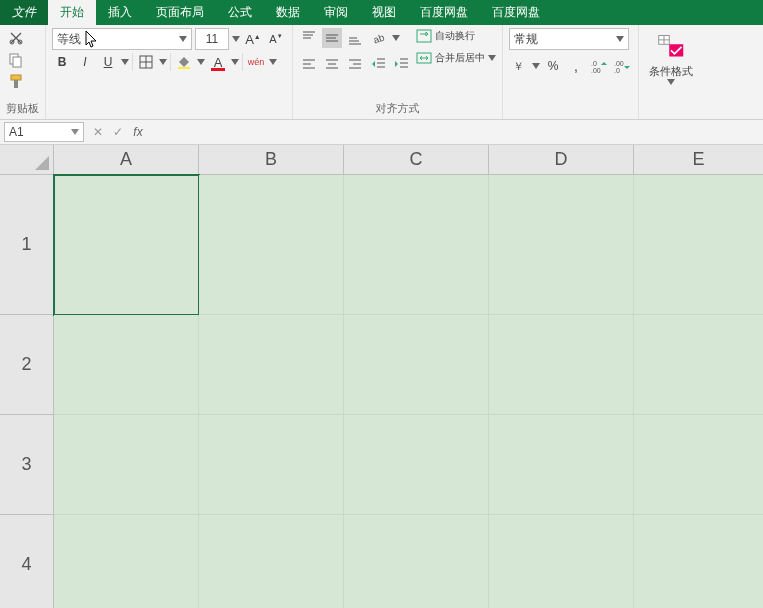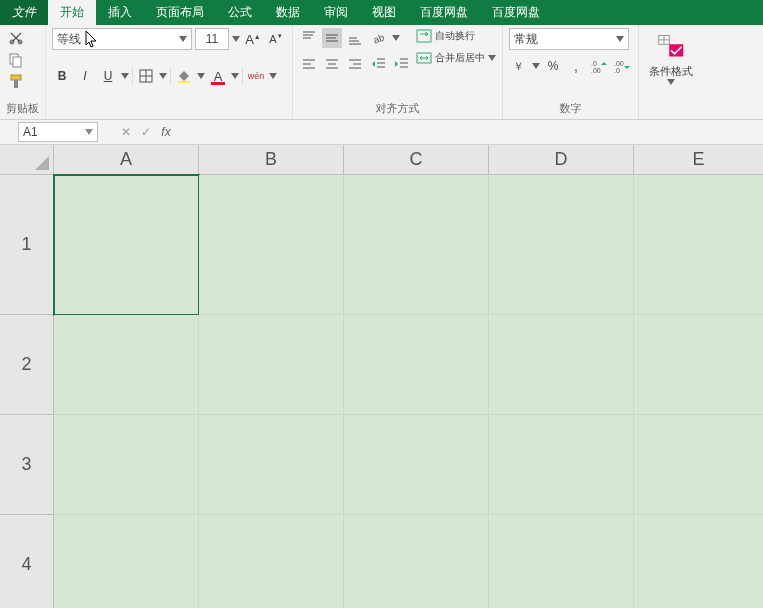--- a/index.html
+++ b/index.html
@@ -26,21 +26,21 @@
 .bigbtn { display:flex; flex-direction:column; align-items:center; justify-content:center; cursor:pointer; padding:2px 4px; }
 .bigbtn .lbl { font-size: 11px; margin-top: 2px; }
 
 .combo { height: 22px; border: 1px solid #c0c0c0; background: #fff; display:flex; align-items:center; padding: 0 4px; cursor:pointer; }
 .combo.font { width: 140px; }
 .combo.size { width: 34px; justify-content:center; }
 .combo.numfmt { width: 120px; gap: 8px; }
 
 
 .fbar { height: 25px; background: #f3f3f3; border-bottom: 1px solid #d0d0d0; display:flex; align-items:center; }
-.namebox { width: 80px; height: 20px; border:1px solid #c0c0c0; background:#fff; margin: 0 18px; display:flex; align-items:center; padding: 0 4px; }
+.namebox { width: 80px; height: 20px; border:1px solid #c0c0c0; background:#fff; margin: 0 4px; display:flex; align-items:center; padding: 0 4px; }
 .fbar .fbtn { width: 20px; display:flex; justify-content:center; color:#999; cursor:pointer; }
 .fbar .fx { font-style: italic; color:#666; }
 .fbar .finput { flex:1; height:20px; border:none; background:transparent; padding:0 6px; }
 
 
 .grid { position: relative; width: 763px; }
 .corner { position:absolute; left:0; top:0; width:54px; height:30px; background:#e6e6e6; border-right:1px solid #bfbfbf; border-bottom:1px solid #bfbfbf; }
 .corner::after { content:""; position:absolute; right:4px; bottom:4px; border-left:14px solid transparent; border-bottom:14px solid #b0b0b0; }
 .colhdrs { position:absolute; left:54px; top:0; height:30px; display:flex; }
 .colhdr { height:30px; background:#e6e6e6; border-right:1px solid #bfbfbf; border-bottom:1px solid #bfbfbf; display:flex; align-items:center; justify-content:center; font-size:18px; color:#555; }
@@ -97,21 +97,21 @@
               <rect x="3" y="1" width="10" height="5" fill="#f0c040" stroke="#b38a3a"></rect>
               <rect x="6" y="6" width="4" height="8" fill="#888"></rect>
             </svg>
           </div>
       </div>
     </div>
     <div class="group-label">剪贴板</div>
   </div>
 
   <div class="group">
-    <div class="group-body col" style="gap:16px;">
+    <div class="group-body col" style="gap:2px;">
       <div class="row">
         <div class="combo font">
           <span>等线</span>
           <svg class="cursor-arrow" style="position:static;margin-left:4px" width="14" height="18" viewBox="0 0 14 18">
               <path d="M1 1l0 14 3-3 2 5 2-1-2-5h5z" fill="#fff" stroke="#000"></path>
             </svg>
           <span style="flex:1"></span>
           <svg width="8" height="6" viewBox="0 0 8 6">
               <path d="M0 0h8L4 6z" fill="#666"></path>
             </svg>
@@ -333,21 +333,20 @@
           </div>
         <div class="btn">
             <svg class="ic" viewBox="0 0 16 16">
               <text x="0" y="8" font-size="7" fill="#555">.00</text>
               <text x="0" y="15" font-size="7" fill="#555">.0</text>
               <path d="M13 11l-3-3h6z" fill="#3a7"></path>
             </svg>
           </div>
       </div>
     </div>
-    <div class="group-label">数字</div>
   </div>
 
   <div class="group" style="border-right:none;">
     <div class="group-body">
       <div class="bigbtn">
         <svg class="ic-lg" viewBox="0 0 32 32">
             <rect x="2" y="4" width="12" height="10" fill="#fff" stroke="#888"></rect>
             <line x1="2" y1="9" x2="14" y2="9" stroke="#888"></line>
             <line x1="8" y1="4" x2="8" y2="14" stroke="#888"></line>
             <rect x="14" y="14" width="16" height="14" fill="#e06"></rect>

